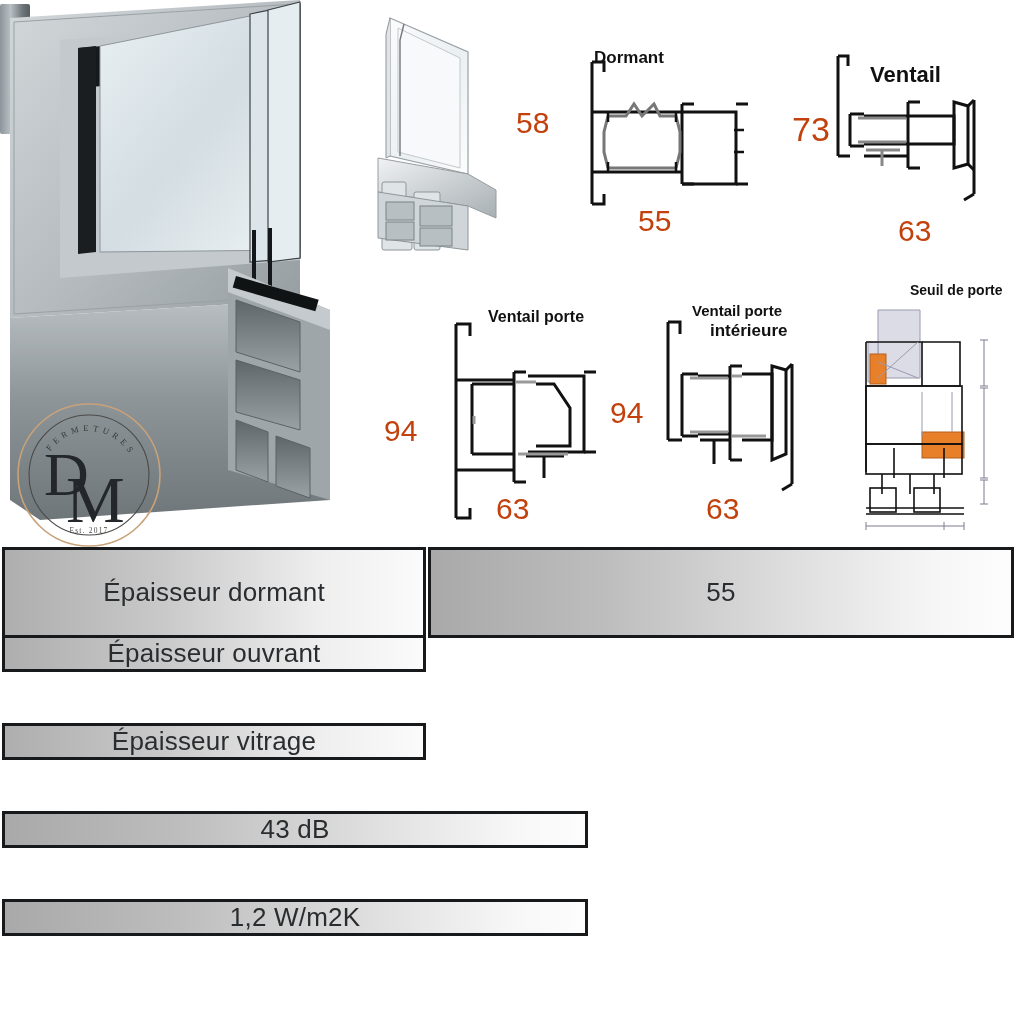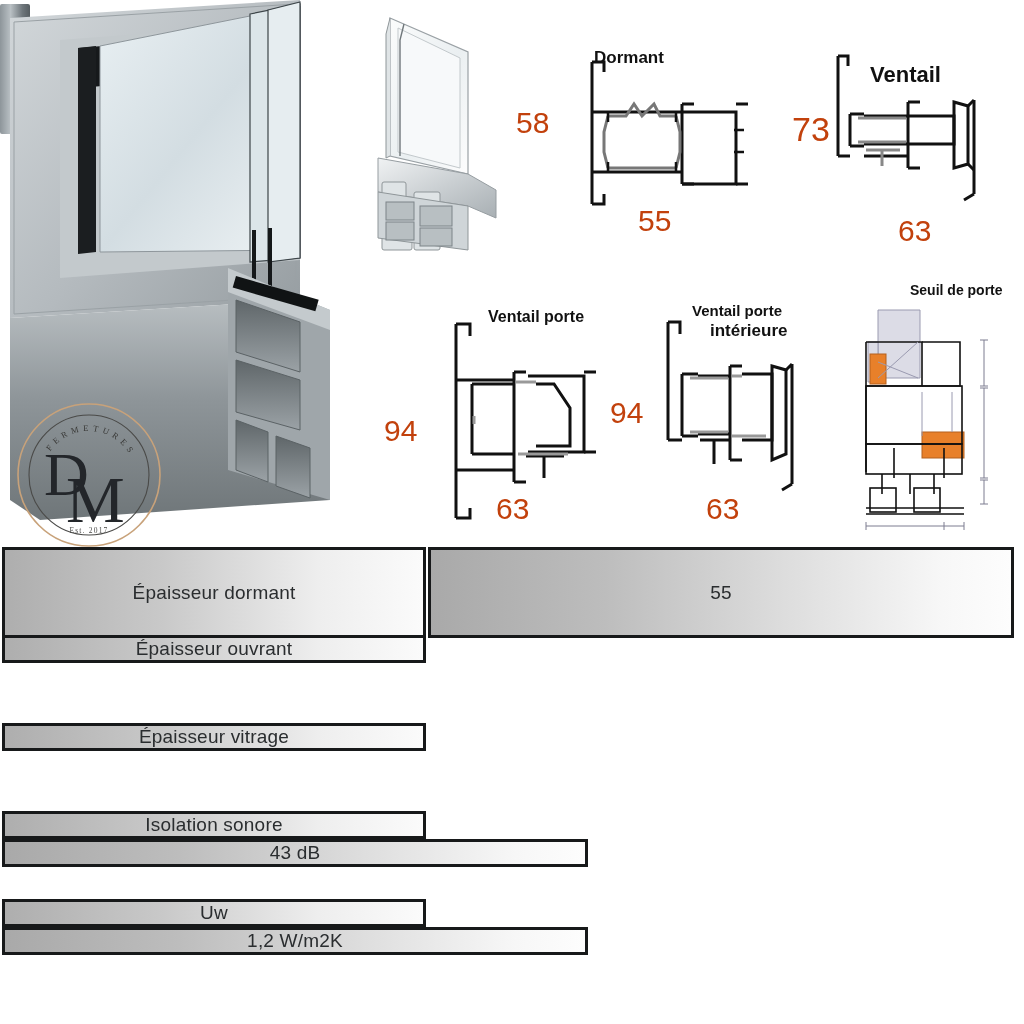--- a/index.html
+++ b/index.html
@@ -25,21 +25,21 @@
   
   .diagram{position:absolute;}
   .diag-title{position:absolute;font-weight:bold;color:#111;white-space:nowrap;
     font-family:"Liberation Sans",sans-serif;text-align:center;}
   .diag-dim{position:absolute;color:#c2410c;font-family:"Liberation Sans",sans-serif;}
 
   
   #spec-table{position:absolute;left:0;top:547px;width:1016px;height:455px;}
   .spec-row{display:flex;height:91px;box-sizing:border-box;}
   .spec-cell{box-sizing:border-box;border:3px solid #17191a;display:flex;
-    align-items:center;justify-content:center;font-size:19px;color:#2a2d2f;
+    align-items:center;justify-content:center;font-size:26px;color:#2a2d2f;
     font-family:"Liberation Sans",sans-serif;font-weight:400;letter-spacing:.2px;}
   .spec-cell.label{width:424px;margin-left:2px;
     background:linear-gradient(90deg,#aeaeae 0%,#c9c9c9 38%,#eeeeee 75%,#fbfbfb 100%);}
   .spec-cell.value{width:586px;margin-left:2px;
     background:linear-gradient(90deg,#a9a9a9 0%,#bdbdbd 30%,#dedede 62%,#f7f7f7 88%,#fdfdfd 100%);}
   .spec-row + .spec-row{margin-top:-3px;flex-direction:column;}
 </style>
 </head>
 <body>
 
@@ -292,24 +292,22 @@
 
     <div class="spec-row">
       <div class="spec-cell label">Épaisseur ouvrant</div>
     </div>
 
     <div class="spec-row">
       <div class="spec-cell label">Épaisseur vitrage</div>
     </div>
 
     <div class="spec-row">
-      <div class="spec-cell label">Isolation sonore</div>
       <div class="spec-cell value">43 dB</div>
     </div>
 
     <div class="spec-row">
-      <div class="spec-cell label">Uw</div>
       <div class="spec-cell value">1,2 W/m2K</div>
     </div>
 
   </div>
 
 </div>
 
 </body></html>

